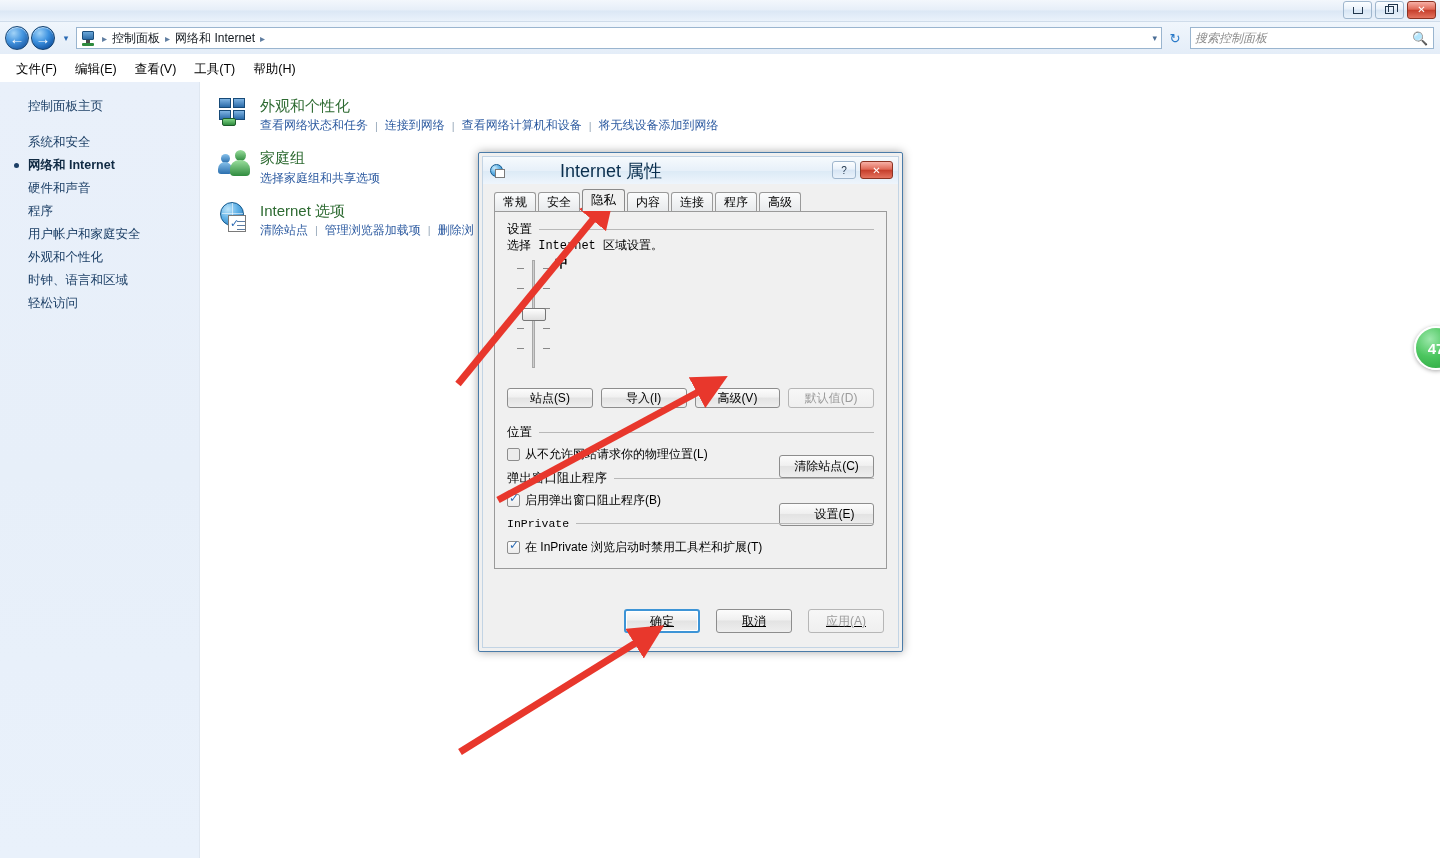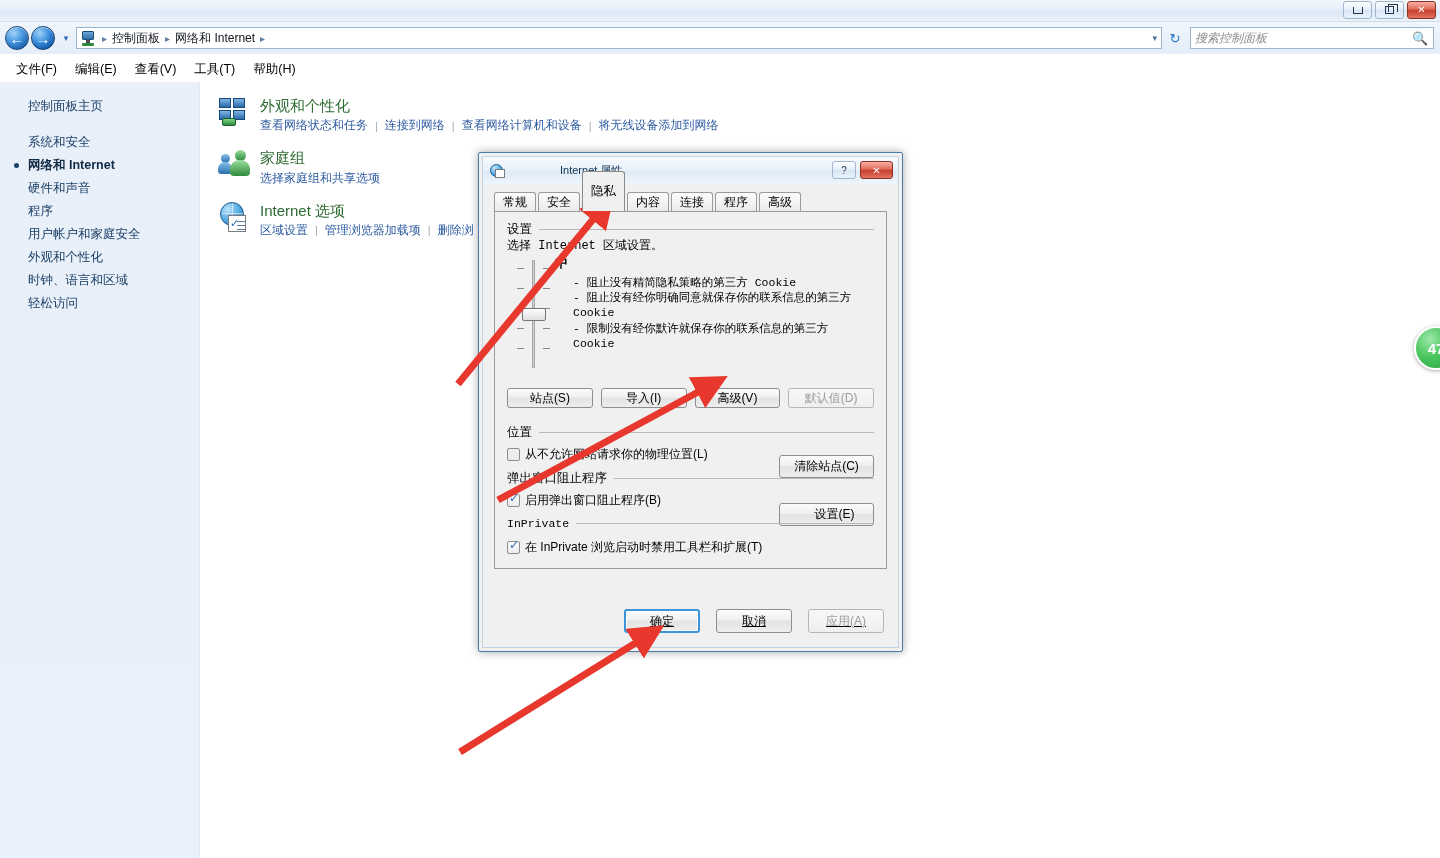--- a/index.html
+++ b/index.html
@@ -192,21 +192,21 @@
   }
   .dlg-title {
     position:absolute; top:0; left:0; right:0; height: 27px;
     background: linear-gradient(to bottom, #f6fafd 0%, #e7f0f9 50%, #dceaf6 52%, #eef5fc 100%);
     display:flex; align-items:center; padding-left: 7px;
   }
   .dlg-ico { width:16px; height:16px; position:relative; margin-right:6px; flex:none;}
   .dlg-ico .g { position:absolute; left:0; top:1px; width:13px; height:13px; border-radius:50%;
     background: radial-gradient(circle at 32% 28%, #c6e9fb 0%, #62b2e6 45%, #2070ae 100%); border:1px solid #155a8e;}
   .dlg-ico .s { position:absolute; left:5px; top:6px; width:10px; height:9px; background:#fff; border:1px solid #7a7a7a;}
-  .dlg-title-text { font-size: 11px; color:#0a2f4e;margin-left:48px; }
+  .dlg-title-text { font-size: 18px; color:#0a2f4e;margin-left:48px; }
   .dlg-titlebtns { position:absolute; right:5px; top:4px; display:flex; gap:4px;}
   .tbtn {
     width: 24px; height: 18px; border:1px solid #9fb6cd; border-radius:3px;
     display:flex;align-items:center;justify-content:center; font-size:10px; color:#21364c;
     background: linear-gradient(to bottom, #fcfeff 0%, #e9f1fa 45%, #d7e5f4 50%, #e9f2fb 100%);
   }
   .tbtn.close {
     width: 33px;
     background: linear-gradient(to bottom, #f7b0a6 0%, #e06a58 45%, #c63f2c 52%, #e4735f 100%);
     border-color: #8c3323; color:#fff; font-weight:bold;
@@ -220,21 +220,21 @@
   .tab {
     height: 19px; padding: 0 8px;
     background: linear-gradient(to bottom, #fbfcfd, #e8eaec);
     border: 1px solid #9a9a9a; border-bottom: none;
     border-radius: 3px 3px 0 0;
     display:flex; align-items:center;
     font-size: 12px; color:#000;
     margin-right: 2px;
   }
   .tab.selected {
-    height: 40px; background: #f0f0f0; border-color:#8a8a8a;
+    height: 22px; background: #f0f0f0; border-color:#8a8a8a;
     position: relative; z-index: 3; font-size: 12.5px;
   }
   .tabpanel {
     position:absolute; top: 54px; left: 11px; right: 11px; height: 358px;
     background: #f0f0f0;
     border: 1px solid #9a9a9a;
   }
 
   
   .grp { position:absolute; left: 12px; right: 12px; }
@@ -419,21 +419,21 @@
         <span class="sheet">
             <span class="chk">✓</span>
             <span class="ln" style="top:5px"></span>
             <span class="ln" style="top:9px"></span>
             <span class="ln" style="top:13px"></span>
           </span>
       </div>
       <div class="cat-body">
         <div class="cat-title">Internet 选项</div>
         <div class="cat-links">
-          <span class="cat-link">区域设置</span>
+          <span class="cat-link">清除站点</span>
           <span class="vsep">|</span>
           <span class="cat-link">管理浏览器加载项</span>
           <span class="vsep">|</span>
           <span class="cat-link">删除浏</span>
         </div>
       </div>
     </div>
 
   </div>
 
@@ -493,25 +493,20 @@
             <div class="tick r" style="top:28px"></div>
           <div class="tick l" style="top:48px"></div>
             <div class="tick r" style="top:48px"></div>
           <div class="tick l" style="top:68px"></div>
             <div class="tick r" style="top:68px"></div>
           <div class="tick l" style="top:88px"></div>
             <div class="tick r" style="top:88px"></div>
           <div class="slider-thumb"></div>
         </div>
 
-        <div class="zone-desc mono">
-          <div>- 阻止没有精简隐私策略的第三方 Cookie</div>
-          <div>- 阻止没有经你明确同意就保存你的联系信息的第三方 Cookie</div>
-          <div>- 限制没有经你默许就保存你的联系信息的第三方 Cookie</div>
-        </div>
 
         <div class="btn-row">
           <div class="btn">站点(S)</div>
           <div class="btn">导入(I)</div>
           <div class="btn">高级(V)</div>
           <div class="btn disabled">默认值(D)</div>
         </div>
 
         <div class="grp" style="top:212px;">
           <div class="grp-head">

